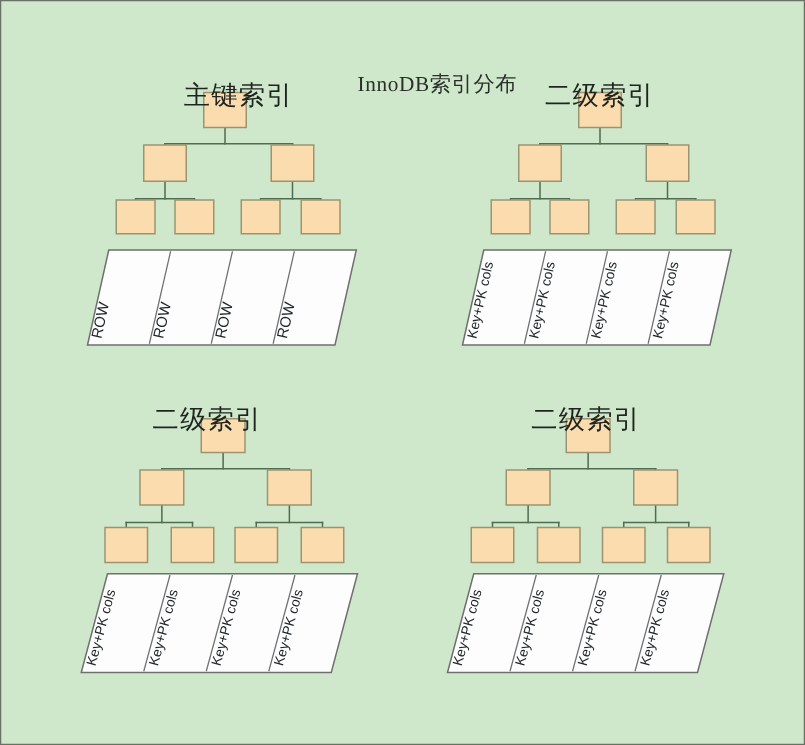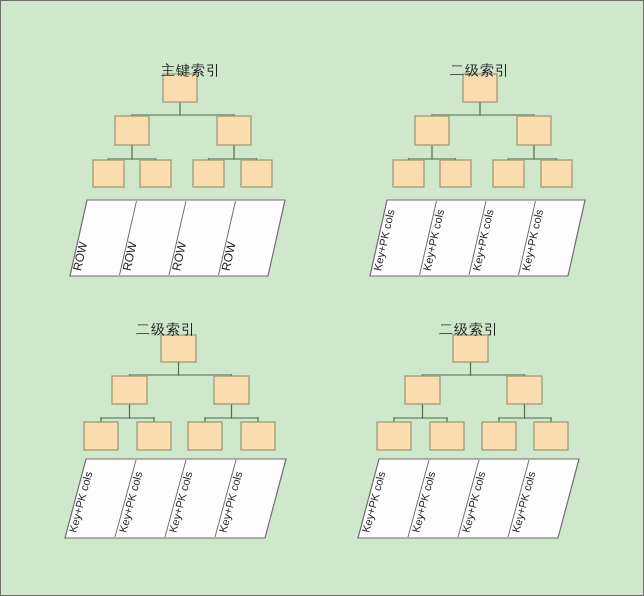--- a/index.html
+++ b/index.html
@@ -29,21 +29,21 @@
     position: absolute;
     font-family: "Liberation Serif", serif;
     font-size: 17px;
     color: #2a2f2a;
     white-space: nowrap;
     letter-spacing: 0.5px;
   }
   .tree-title {
     position: absolute;
     font-family: "Liberation Sans", sans-serif;
-    font-size: 14px;
+    font-size: 21px;
     color: #1f241f;
     white-space: nowrap;
     letter-spacing: 1px;
     text-align: right;
   }
 </style>
 </head>
 <body>
 
 <div id="canvas">
@@ -159,18 +159,19 @@
         <line x1="428" y1="459" x2="407" y2="536" stroke="#6f6f6f" stroke-width="1"></line>
         <line x1="478" y1="459" x2="457" y2="536" stroke="#6f6f6f" stroke-width="1"></line>
         <line x1="528" y1="459" x2="507" y2="536" stroke="#6f6f6f" stroke-width="1"></line>
         <text x="368.26" y="532.26" transform="rotate(-75.11373315098244 368.26 532.26)" font-family="&quot;Liberation Sans&quot;, sans-serif" font-size="11" fill="#22272a">Key+PK cols</text>
         <text x="418.26" y="532.26" transform="rotate(-75.11373315098244 418.26 532.26)" font-family="&quot;Liberation Sans&quot;, sans-serif" font-size="11" fill="#22272a">Key+PK cols</text>
         <text x="468.26" y="532.26" transform="rotate(-75.11373315098244 468.26 532.26)" font-family="&quot;Liberation Sans&quot;, sans-serif" font-size="11" fill="#22272a">Key+PK cols</text>
         <text x="518.26" y="532.26" transform="rotate(-75.11373315098244 518.26 532.26)" font-family="&quot;Liberation Sans&quot;, sans-serif" font-size="11" fill="#22272a">Key+PK cols</text>
       </g>
     </svg>
 
+  <div class="diagram-title" style="left: 285px; top: 55px;">InnoDB索引分布</div>
 
   <div class="tree-title" style="left: 190px; top: 61px; transform: translateX(-50%);">主键索引</div>
   <div class="tree-title" style="left: 479px; top: 61px; transform: translateX(-50%);">二级索引</div>
   <div class="tree-title" style="left: 165px; top: 320px; transform: translateX(-50%);">二级索引</div>
   <div class="tree-title" style="left: 468px; top: 320px; transform: translateX(-50%);">二级索引</div>
 </div>
 
 </body></html>

